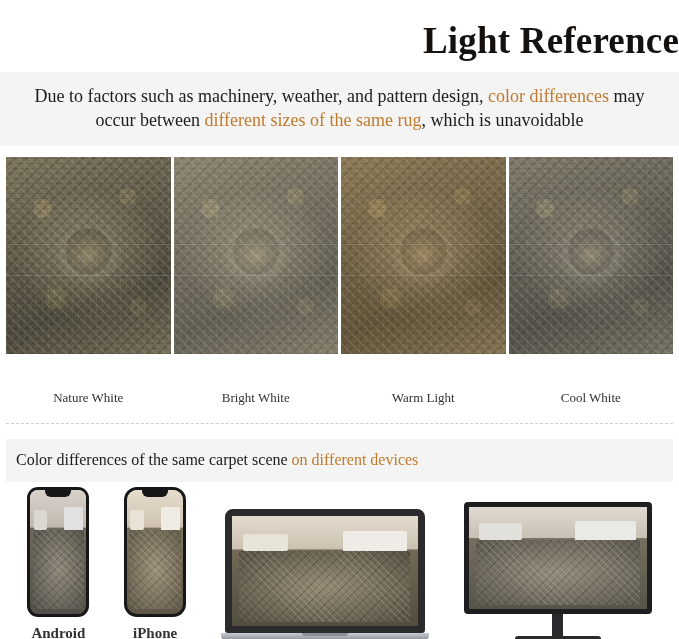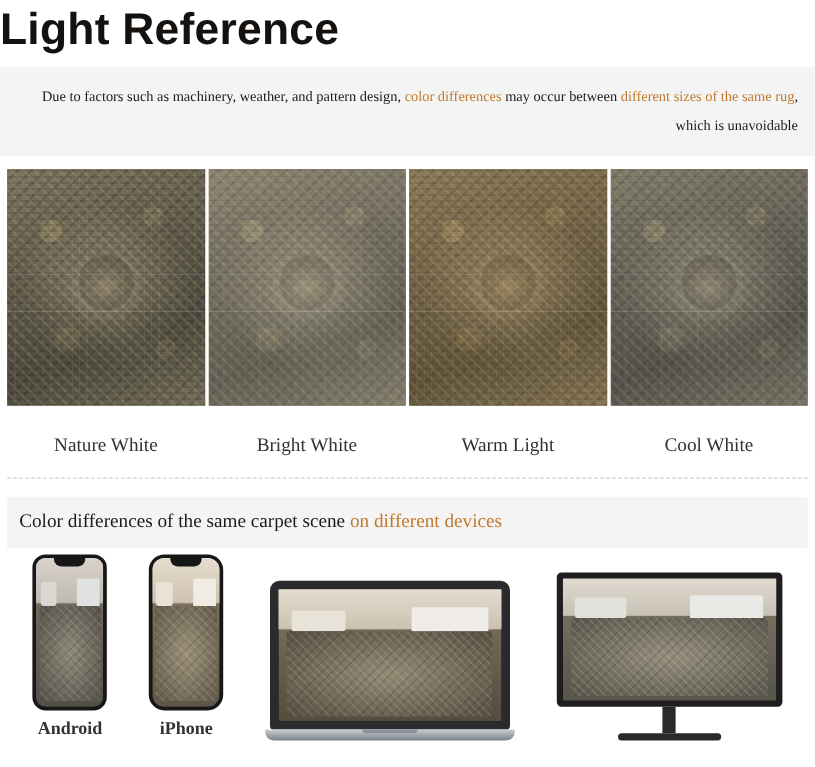--- a/index.html
+++ b/index.html
@@ -12,38 +12,38 @@
   }
   .page {
     position: relative;
     width: 679px;
     height: 639px;
     background: #fff;
   }
 
   
   .title {
-    text-align: left;
-    font-family: Liberation Sans, sans-serif;
+    text-align: right;
+    font-family: Liberation Serif, serif;
     font-size: 37px;
     font-weight: 700;
     color: #14110f;
     letter-spacing: 0.2px;
-    padding-top: 3px;
+    padding-top: 19px;
     line-height: 44px;
   }
 
   
   .notice {
     margin-top: 9px;
     background: #f4f4f4;
     padding: 12px 14px 14px 14px;
-    text-align: right;
+    text-align: center;
     font-family: "Liberation Serif", serif;
-    font-size: 12px;
+    font-size: 18px;
     color: #1b1b1b;
     line-height: 24px;
   }
   .hl { color: #c07a2c; }
 
   
   .swatch-row {
     display: flex;
     gap: 3px;
     padding: 0 6px;
@@ -94,23 +94,23 @@
   .tint { position: absolute; inset: 0; }
   .t-nature  { background: rgba(250,250,248,0.06); }
   .t-warm    { background: rgba(255,196,110,0.16); }
   .t-bright  { background: rgba(255,255,255,0.17); }
   .t-cool    { background: rgba(205,222,255,0.12); }
   .t-dim     { background: rgba(20,16,10,0.16); }
 
   .swatch-label {
     text-align: center;
     font-family: "Liberation Serif", serif;
-    font-size: 16px;
+    font-size: 13px;
     color: #333131;
-    margin-top: 25px;
+    margin-top: 36px;
   }
 
   
   .divider {
     margin: 17px 6px 0 6px;
     border-top: 1.5px dashed #cfcfcf;
   }
 
   
   .devices-band {

